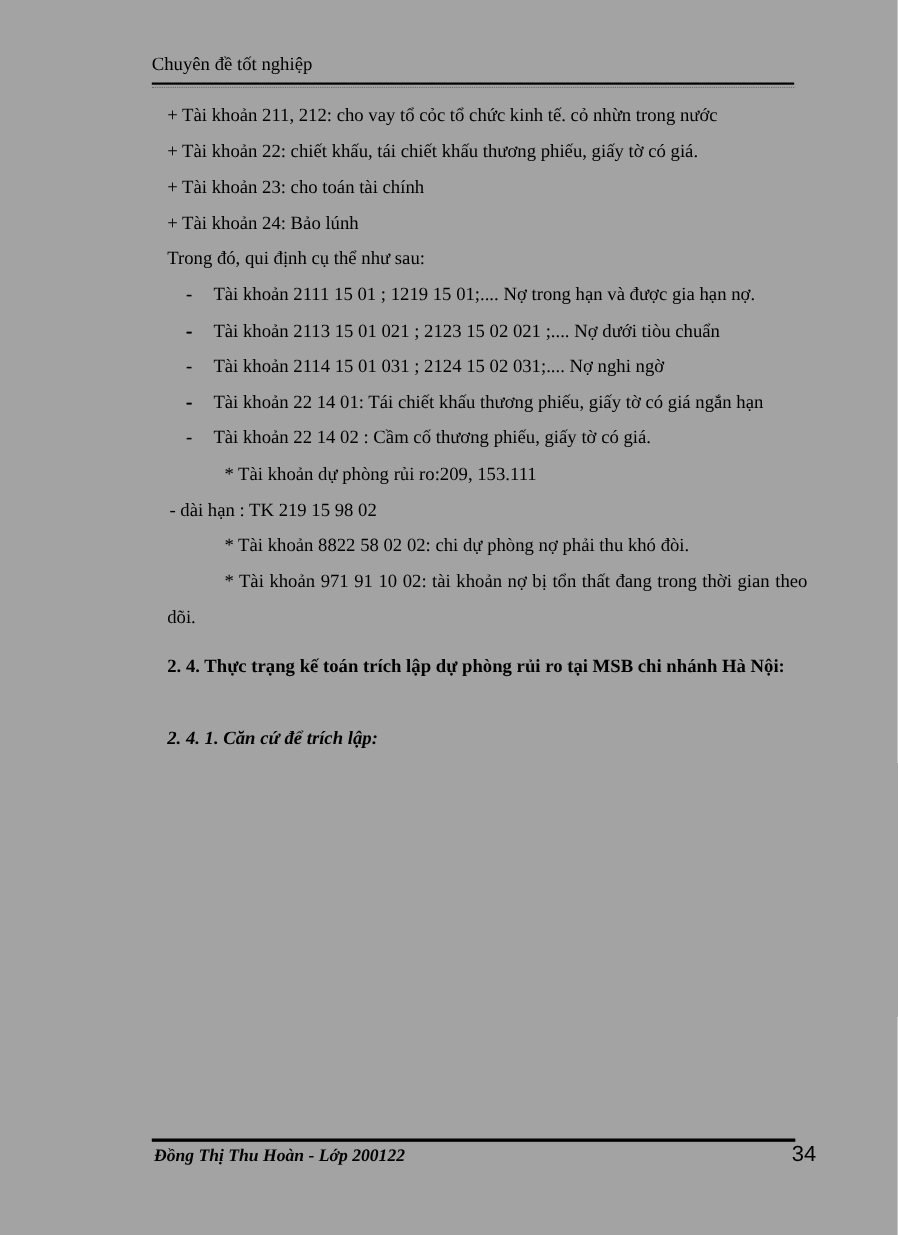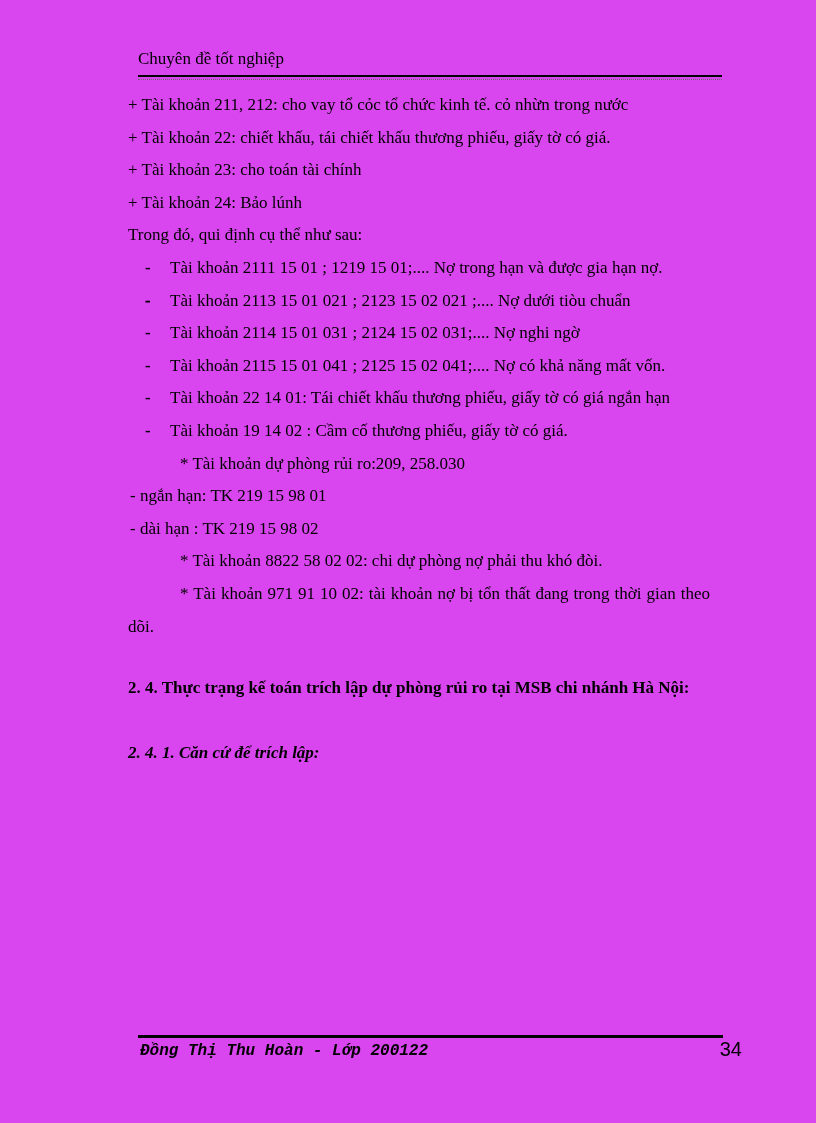--- a/index.html
+++ b/index.html
@@ -1,21 +1,21 @@
 <!DOCTYPE html>
 <html><head>
 <meta charset="utf-8">
 <style>
   html, body { margin: 0; padding: 0; background: #e8e8e8; }
   .page {
     position: relative;
     width: 816px;
     height: 1123px;
     margin: 0 auto;
-    background: #d946ef;
+    background: #a3a3a3;
     font-family: "Liberation Serif", serif;
     color: #000000;
     overflow: hidden;
   }
   .doc-header {
     position: absolute;
     left: 138px;
     top: 46px;
     width: 584px;
   }
@@ -26,21 +26,21 @@
     padding-bottom: 3px;
     border-bottom: 2px solid #000000;
   }
   .doc-header .rule2 {
     height: 0;
     margin-top: 2px;
     border-bottom: 1px dotted #6a6a6a;
   }
   .body-col {
     position: absolute;
-    left: 128px;
+    left: 152px;
     top: 89px;
     width: 582px;
   }
   .p {
     margin: 0;
     font-size: 17px;
     line-height: 32.6px;
     text-align: justify;
   }
   .dash {
@@ -50,21 +50,21 @@
   .dash .bullet {
     position: absolute;
     left: 17px;
     top: 0;
     font-weight: bold;
   }
   .star { text-indent: 52px; }
   .subnote { margin-left: 2px; }
   .heading {
     font-weight: bold;
-    margin-top: 29px;
+    margin-top: 12px;
   }
   .subheading {
     font-weight: bold;
     font-style: italic;
     margin-top: 32px;
   }
   .footer-rule {
     position: absolute;
     left: 138px;
     top: 1035px;
@@ -72,21 +72,21 @@
     height: 3px;
     background: #000000;
   }
   .footer-author {
     position: absolute;
     left: 140px;
     top: 1042px;
     font-size: 16px;
     font-weight: bold;
     font-style: italic;
-    font-family: Liberation Mono, monospace;
+    font-family: Liberation Serif, serif;
   }
   .page-num {
     position: absolute;
     right: 74px;
     top: 1038px;
     font-size: 20px;
     font-family: "Liberation Sans", sans-serif;
   }
 </style>
 </head>
@@ -118,33 +118,31 @@
     <div class="p dash">
       <span class="bullet">-</span>
       <span>Tài khoản 2113 15 01 021 ; 2123 15 02 021 ;.... Nợ dưới tiòu chuẩn</span>
     </div>
     <div class="p dash">
       <span class="bullet">-</span>
       <span>Tài khoản 2114 15 01 031 ; 2124 15 02 031;.... Nợ nghi ngờ</span>
     </div>
     <div class="p dash">
       <span class="bullet">-</span>
-      <span>Tài khoản 2115 15 01 041 ; 2125 15 02 041;.... Nợ có khả năng mất vốn.</span>
     </div>
     <div class="p dash">
       <span class="bullet">-</span>
       <span>Tài khoản 22 14 01: Tái chiết khấu thương phiếu, giấy tờ có giá ngắn hạn</span>
     </div>
     <div class="p dash">
       <span class="bullet">-</span>
-      <span>Tài khoản 19 14 02 : Cầm cố thương phiếu, giấy tờ có giá.</span>
+      <span>Tài khoản 22 14 02 : Cầm cố thương phiếu, giấy tờ có giá.</span>
     </div>
 
-    <p class="p star">* Tài khoản dự phòng rủi ro:209, 258.030</p>
-    <p class="p subnote">- ngắn hạn: TK 219 15 98 01</p>
+    <p class="p star">* Tài khoản dự phòng rủi ro:209, 153.111</p>
     <p class="p subnote">- dài hạn : TK 219 15 98 02</p>
     <p class="p star">* Tài khoản 8822 58 02 02: chi dự phòng nợ phải thu khó đòi.</p>
     <p class="p star">* Tài khoản 971 91 10 02: tài khoản nợ bị tổn thất đang trong thời gian theo dõi.</p>
 
     <p class="p heading">2. 4. Thực trạng kế toán trích lập dự phòng rủi ro tại MSB chi nhánh Hà Nội:</p>
     <p class="p subheading">2. 4. 1. Căn cứ để trích lập:</p>
 
   </div>
 
   <div class="footer-rule"></div>

